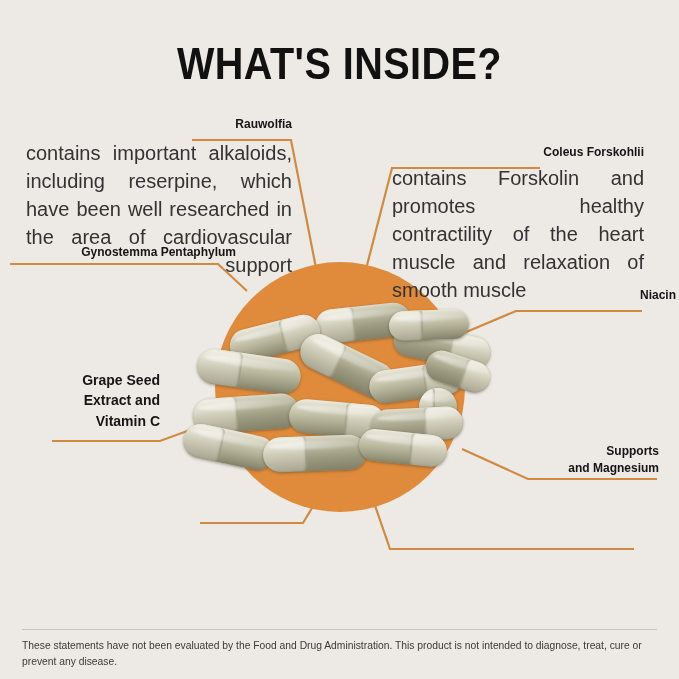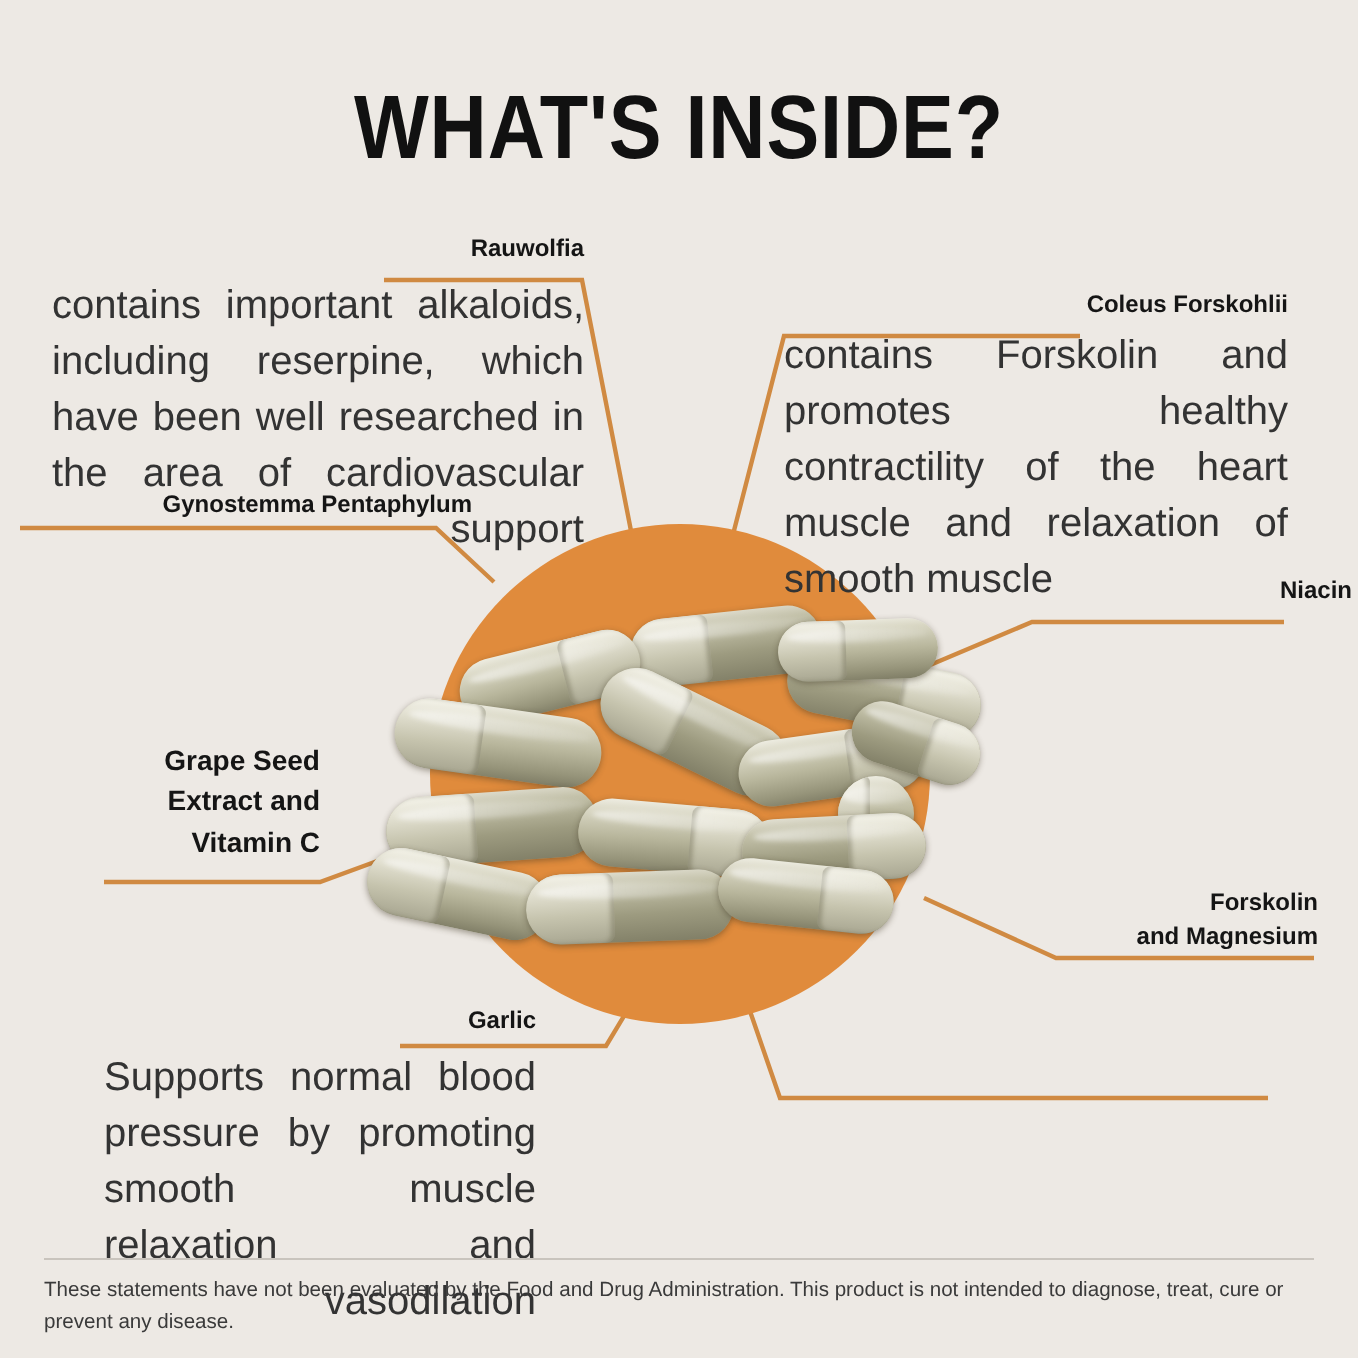--- a/index.html
+++ b/index.html
@@ -180,28 +180,24 @@
     <div class="hd ta-r">
       <span>Grape Seed</span><br>
       <span>Extract</span>
       <span class="reg">and</span><br>
       <span>Vitamin C</span>
     </div>
   </div>
 
   <div class="callout" id="c-potassium">
     <div class="hd ta-l">
-      <span>Forskolin</span><br>
+      <span>Supports</span><br>
       <span class="reg">and</span>
       <span>Magnesium</span>
     </div>
   </div>
 
-  <div class="callout" id="c-garlic">
-    <div class="hd ta-r">Garlic</div>
-    <div class="bd just">Supports normal blood pressure by promoting smooth muscle relaxation and vasodilation</div>
-  </div>
 
 
   <div class="divider"></div>
   <div class="disclaimer">These statements have not been evaluated by the Food and Drug Administration. This product is not intended to diagnose, treat, cure or prevent any disease.</div>
 
 </div>
 
 </body></html>

